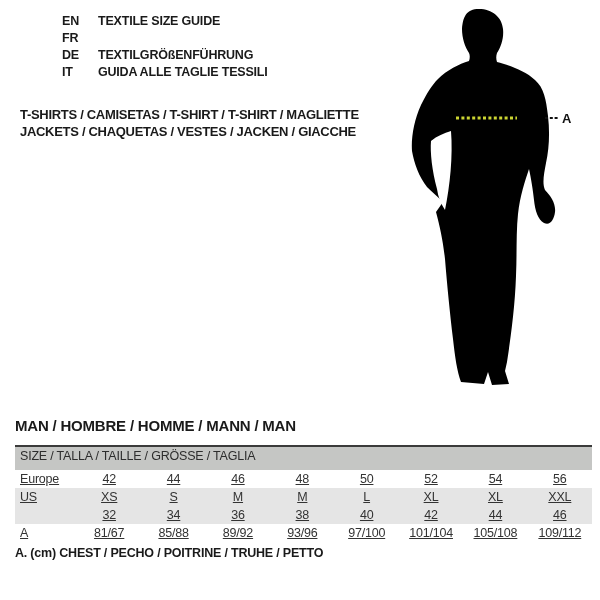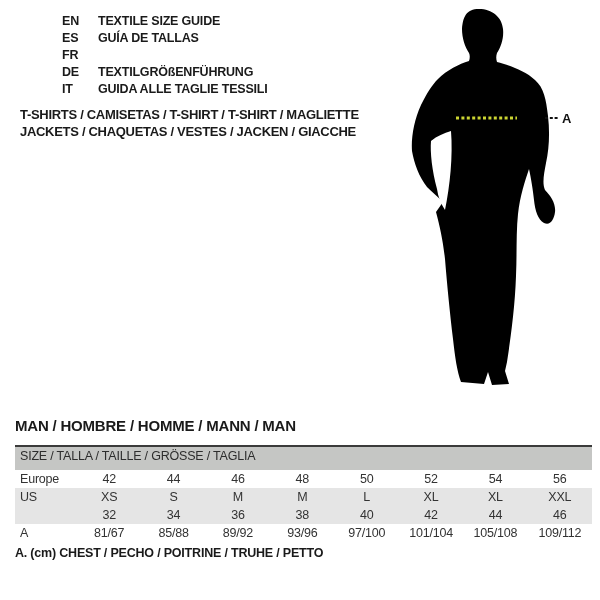--- a/index.html
+++ b/index.html
@@ -17,38 +17,34 @@
   .product-line{line-height:17px;font-size:13px;font-weight:700;letter-spacing:-0.3px;}
   
   .figure-wrap{position:absolute;left:403px;top:2px;width:172px;height:388px;}
   
   .section-heading{position:absolute;left:15px;top:417px;font-size:15px;font-weight:700;letter-spacing:-0.2px;}
   
   .size-table{position:absolute;left:15px;top:445px;width:577px;border-top:2px solid #3b3b3b;}
   .thead{background:#c5c6c4;height:23px;line-height:19px;padding-left:5px;
          font-size:12.5px;color:#2d2d2d;letter-spacing:-0.2px;}
   .trow{display:grid;grid-template-columns:62px repeat(8,1fr);height:18px;line-height:18px;
-        font-size:12.5px;color:#333;letter-spacing:-0.2px;}
+        font-size:12.5px;color:#333;letter-spacing:-0.2px;text-decoration:underline;}
   .trow.shaded{background:#e5e5e5;}
   .tlabel{padding-left:5px;text-align:left;}
   .tcell{text-align:center;}
   
   .footnote{position:absolute;left:15px;top:546px;font-size:12.5px;font-weight:700;letter-spacing:-0.2px;}
 </style>
 </head>
 <body>
 
 <div class="lang-block">
   <div class="lang-row">
     <span class="lang-code">EN</span>
     <span class="lang-title">TEXTILE SIZE GUIDE</span>
-  </div>
-  <div class="lang-row">
-    <span class="lang-code">ES</span>
-    <span class="lang-title">GUÍA DE TALLAS</span>
   </div>
   <div class="lang-row">
     <span class="lang-code">FR</span>
   </div>
   <div class="lang-row">
     <span class="lang-code">DE</span>
     <span class="lang-title">TEXTILGRÖßENFÜHRUNG</span>
   </div>
   <div class="lang-row">
     <span class="lang-code">IT</span>

